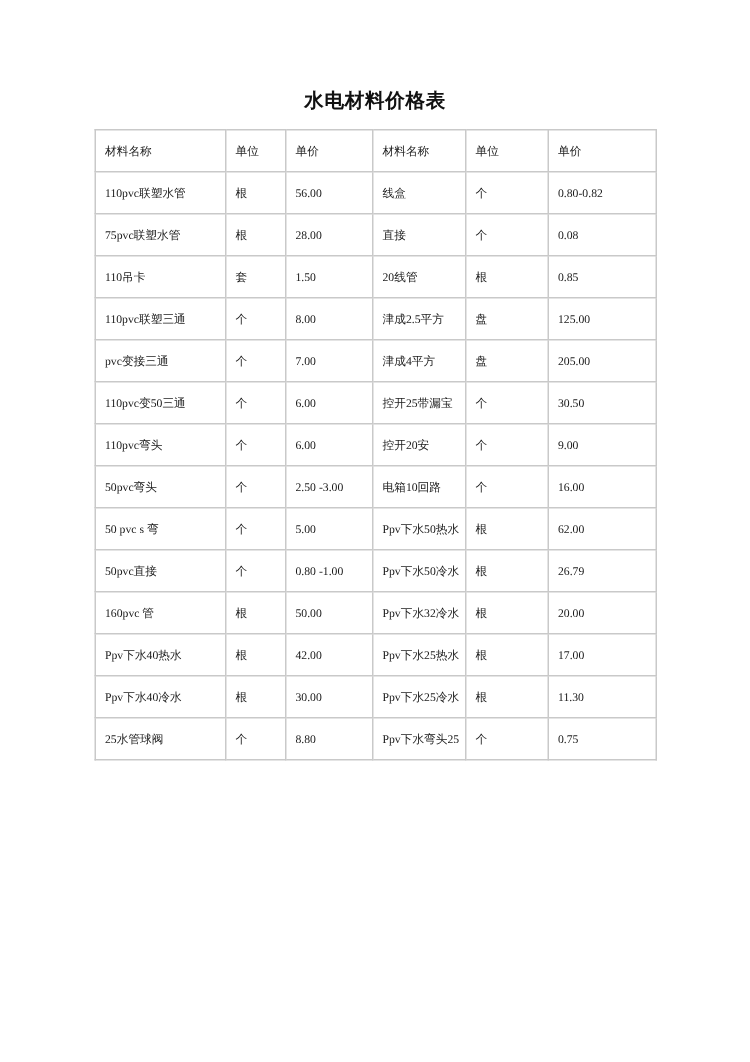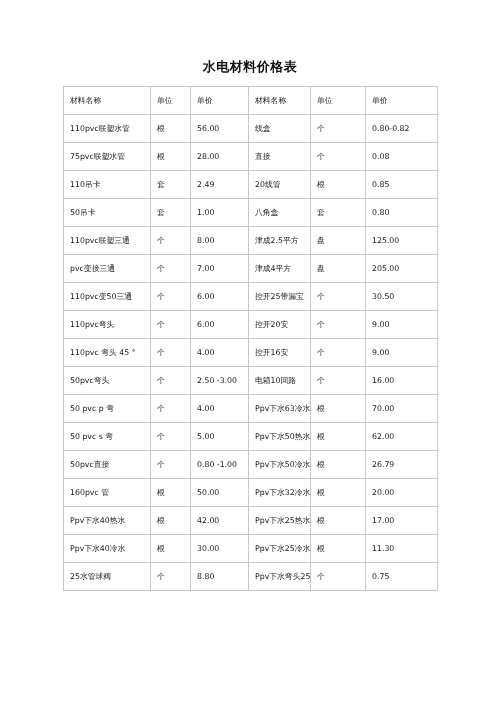--- a/index.html
+++ b/index.html
@@ -14,20 +14,21 @@
     font-family: "DejaVu Sans", "Liberation Sans", sans-serif;
     color: #1a1a1a;
     overflow: hidden;
   }
   .page {
     position: absolute;
     left: 0; top: 0;
     width: 448px;
     height: 708px;
     background: #fff;
+    font-family: Liberation Serif, serif;
   }
   .doc-title {
     position: absolute;
     left: 0;
     top: 58px;
     width: 500px;
     text-align: center;
     font-size: 13px;
     font-weight: bold;
     letter-spacing: 0.5px;
@@ -107,32 +108,24 @@
           <td>75pvc联塑水管</td>
           <td>根</td>
           <td>28.00</td>
           <td>直接</td>
           <td>个</td>
           <td>0.08</td>
         </tr>
         <tr>
           <td>110吊卡</td>
           <td>套</td>
-          <td>2.49</td>
+          <td>1.50</td>
           <td>20线管</td>
           <td>根</td>
           <td>0.85</td>
-        </tr>
-        <tr>
-          <td>50吊卡</td>
-          <td>套</td>
-          <td>1.00</td>
-          <td>八角盒</td>
-          <td>套</td>
-          <td>0.80</td>
         </tr>
         <tr>
           <td>110pvc联塑三通</td>
           <td>个</td>
           <td>8.00</td>
           <td>津成2.5平方</td>
           <td>盘</td>
           <td>125.00</td>
         </tr>
         <tr>
@@ -153,44 +146,28 @@
         </tr>
         <tr>
           <td>110pvc弯头</td>
           <td>个</td>
           <td>6.00</td>
           <td>控开20安</td>
           <td>个</td>
           <td>9.00</td>
         </tr>
         <tr>
-          <td>110pvc 弯头 45 °</td>
-          <td>个</td>
-          <td>4.00</td>
-          <td>控开16安</td>
-          <td>个</td>
-          <td>9.00</td>
-        </tr>
-        <tr>
           <td>50pvc弯头</td>
           <td>个</td>
           <td>2.50 -3.00</td>
           <td>电箱10回路</td>
           <td>个</td>
           <td>16.00</td>
         </tr>
         <tr>
-          <td>50 pvc p 弯</td>
-          <td>个</td>
-          <td>4.00</td>
-          <td>Ppv下水63冷水</td>
-          <td>根</td>
-          <td>70.00</td>
-        </tr>
-        <tr>
           <td>50 pvc s 弯</td>
           <td>个</td>
           <td>5.00</td>
           <td>Ppv下水50热水</td>
           <td>根</td>
           <td>62.00</td>
         </tr>
         <tr>
           <td>50pvc直接</td>
           <td>个</td>

